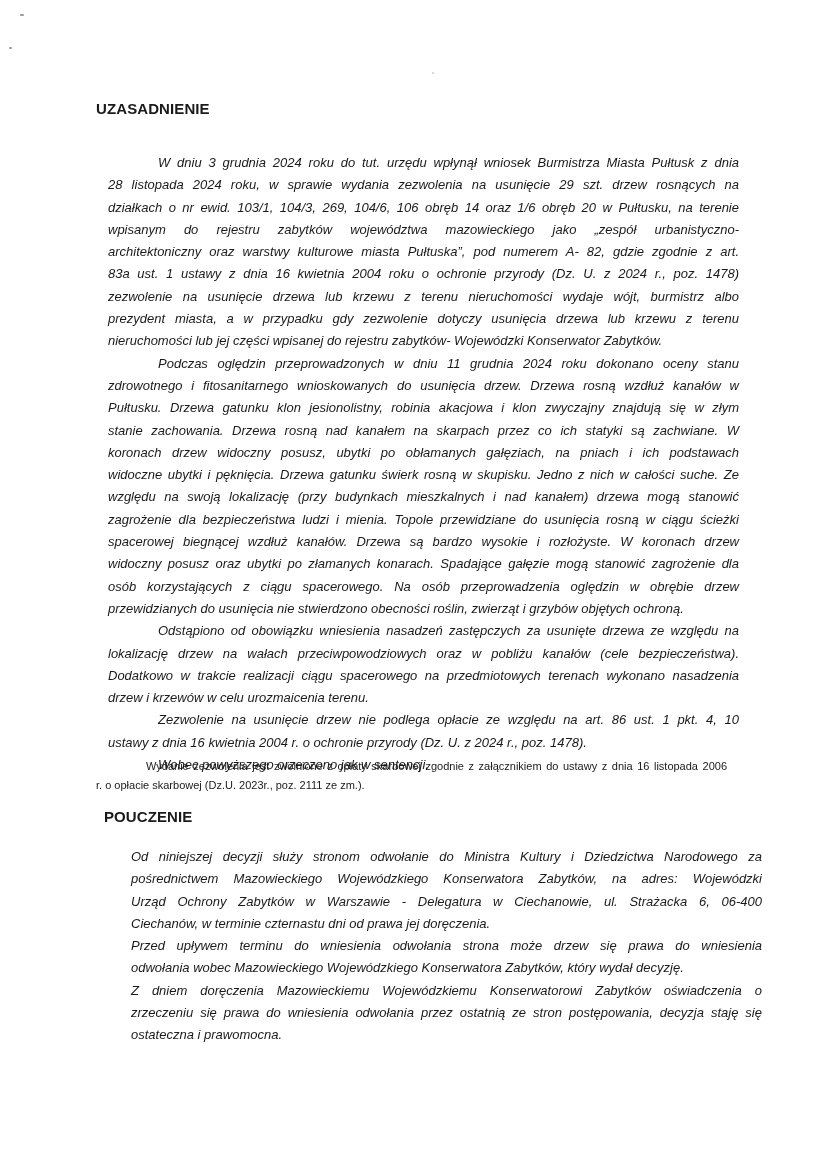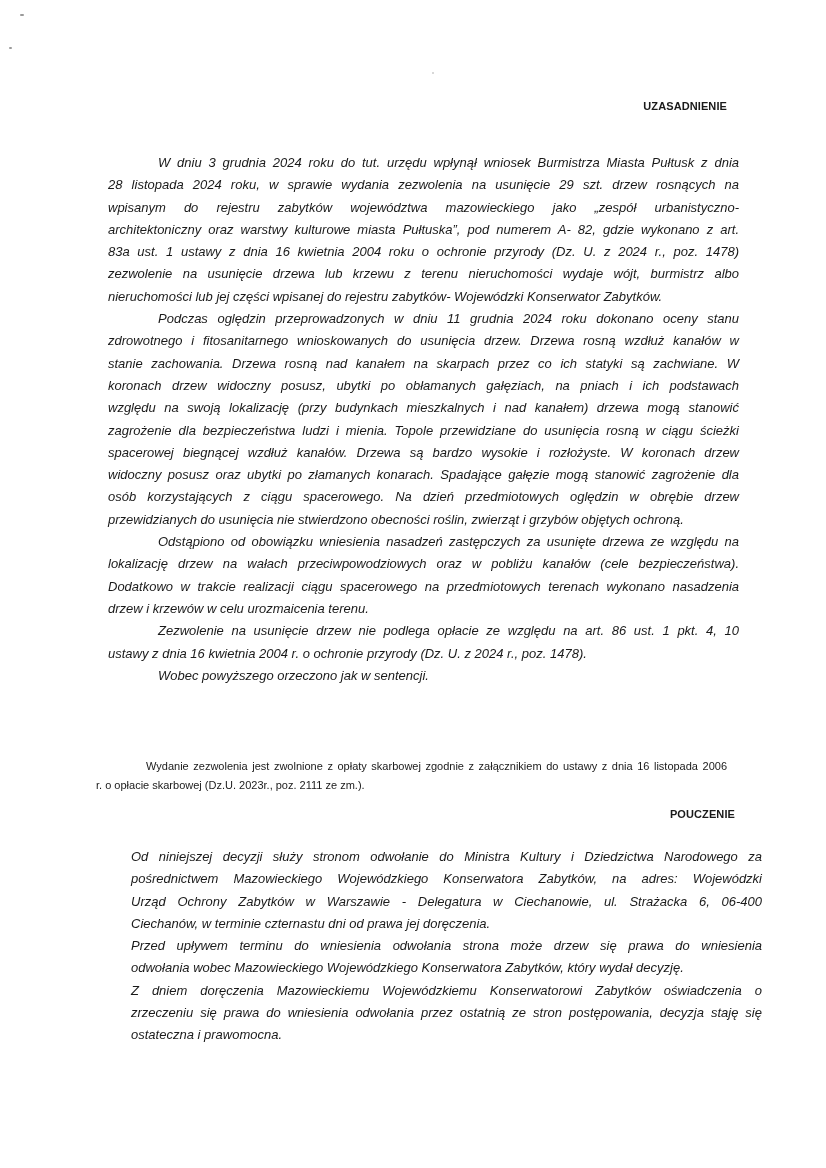--- a/index.html
+++ b/index.html
@@ -1,20 +1,20 @@
 <!DOCTYPE html>
 <html><head>
 <meta charset="utf-8">
 <style>
   html, body { margin: 0; padding: 0; background: #ffffff; }
   body { width: 826px; height: 1168px; position: relative; overflow: hidden;
          font-family: "Liberation Sans", "DejaVu Sans", sans-serif; color: #1a1a1a; }
   .page { position: absolute; left: 96px; top: 0; width: 631px; }
   .speck { position: absolute; background: #9a9a9a; border-radius: 1px; }
-  h1.heading { font-size: 11px; font-weight: bold; text-align: right; margin: 0; letter-spacing: 0.1px; }
+  h1.heading { font-size: 15px; font-weight: bold; text-align: left; margin: 0; letter-spacing: 0.1px; }
   .uz { position: absolute; top: 100px; left: 0; width: 631px; }
   .po { position: absolute; top: 808px; left: 8px; width: 631px; }
   .body { position: absolute; left: 12px; width: 631px; font-size: 13px; line-height: 22.3px; font-style: italic; }
   .b1 { top: 152px; }
   p { margin: 0; text-align: justify; }
   .ln { display: block; text-align: justify; text-align-last: justify; white-space: nowrap; }
   .ln.last { text-align-last: left; }
   .note { position: absolute; top: 757px; left: 0; width: 631px; font-size: 11px; line-height: 19px; }
   .body2 { top: 846px; margin-left: 23px; }
 </style>
@@ -26,36 +26,40 @@
 <div class="speck" style="left:432px;top:72px;width:2px;height:2px;opacity:0.5;"></div>
 
 <div class="page">
 
   <h1 class="heading uz">UZASADNIENIE</h1>
 
   <div class="body b1" id="just-body">
       <p>
         <span class="ln" style="padding-left: 50px;">W dniu 3 grudnia 2024 roku do tut. urzędu wpłynął wniosek Burmistrza Miasta Pułtusk z dnia</span>
         <span class="ln">28 listopada 2024 roku, w sprawie wydania zezwolenia na usunięcie 29 szt. drzew rosnących na</span>
+        <span class="ln">działkach o nr ewid. 103/1, 104/3, 269, 104/6, 106 obręb 14 oraz 1/6 obręb 20 w Pułtusku, na terenie</span>
         <span class="ln">wpisanym do rejestru zabytków województwa mazowieckiego jako „zespół urbanistyczno-</span>
-        <span class="ln">architektoniczny oraz warstwy kulturowe miasta Pułtuska”, pod numerem A- 82, gdzie wykonano z art.</span>
+        <span class="ln">architektoniczny oraz warstwy kulturowe miasta Pułtuska”, pod numerem A- 82, gdzie zgodnie z art.</span>
         <span class="ln">83a ust. 1 ustawy z dnia 16 kwietnia 2004 roku o ochronie przyrody (Dz. U. z 2024 r., poz. 1478)</span>
         <span class="ln">zezwolenie na usunięcie drzewa lub krzewu z terenu nieruchomości wydaje wójt, burmistrz albo</span>
+        <span class="ln">prezydent miasta, a w przypadku gdy zezwolenie dotyczy usunięcia drzewa lub krzewu z terenu</span>
         <span class="ln last">nieruchomości lub jej części wpisanej do rejestru zabytków- Wojewódzki Konserwator Zabytków.</span>
       </p>
       <p>
         <span class="ln" style="padding-left: 50px;">Podczas oględzin przeprowadzonych w dniu 11 grudnia 2024 roku dokonano oceny stanu</span>
         <span class="ln">zdrowotnego i fitosanitarnego wnioskowanych do usunięcia drzew. Drzewa rosną wzdłuż kanałów w</span>
+        <span class="ln">Pułtusku. Drzewa gatunku klon jesionolistny, robinia akacjowa i klon zwyczajny znajdują się w złym</span>
         <span class="ln">stanie zachowania. Drzewa rosną nad kanałem na skarpach przez co ich statyki są zachwiane. W</span>
         <span class="ln">koronach drzew widoczny posusz, ubytki po obłamanych gałęziach, na pniach i ich podstawach</span>
+        <span class="ln">widoczne ubytki i pęknięcia. Drzewa gatunku świerk rosną w skupisku. Jedno z nich w całości suche. Ze</span>
         <span class="ln">względu na swoją lokalizację (przy budynkach mieszkalnych i nad kanałem) drzewa mogą stanowić</span>
         <span class="ln">zagrożenie dla bezpieczeństwa ludzi i mienia. Topole przewidziane do usunięcia rosną w ciągu ścieżki</span>
         <span class="ln">spacerowej biegnącej wzdłuż kanałów. Drzewa są bardzo wysokie i rozłożyste. W koronach drzew</span>
         <span class="ln">widoczny posusz oraz ubytki po złamanych konarach. Spadające gałęzie mogą stanowić zagrożenie dla</span>
-        <span class="ln">osób korzystających z ciągu spacerowego. Na dzień przedmiotowych oględzin w obrębie drzew</span>
+        <span class="ln">osób korzystających z ciągu spacerowego. Na osób przeprowadzenia oględzin w obrębie drzew</span>
         <span class="ln last">przewidzianych do usunięcia nie stwierdzono obecności roślin, zwierząt i grzybów objętych ochroną.</span>
       </p>
       <p>
         <span class="ln" style="padding-left: 50px;">Odstąpiono od obowiązku wniesienia nasadzeń zastępczych za usunięte drzewa ze względu na</span>
         <span class="ln">lokalizację drzew na wałach przeciwpowodziowych oraz w pobliżu kanałów (cele bezpieczeństwa).</span>
         <span class="ln">Dodatkowo w trakcie realizacji ciągu spacerowego na przedmiotowych terenach wykonano nasadzenia</span>
         <span class="ln last">drzew i krzewów w celu urozmaicenia terenu.</span>
       </p>
       <p>
         <span class="ln" style="padding-left: 50px;">Zezwolenie na usunięcie drzew nie podlega opłacie ze względu na art. 86 ust. 1 pkt. 4, 10</span>

